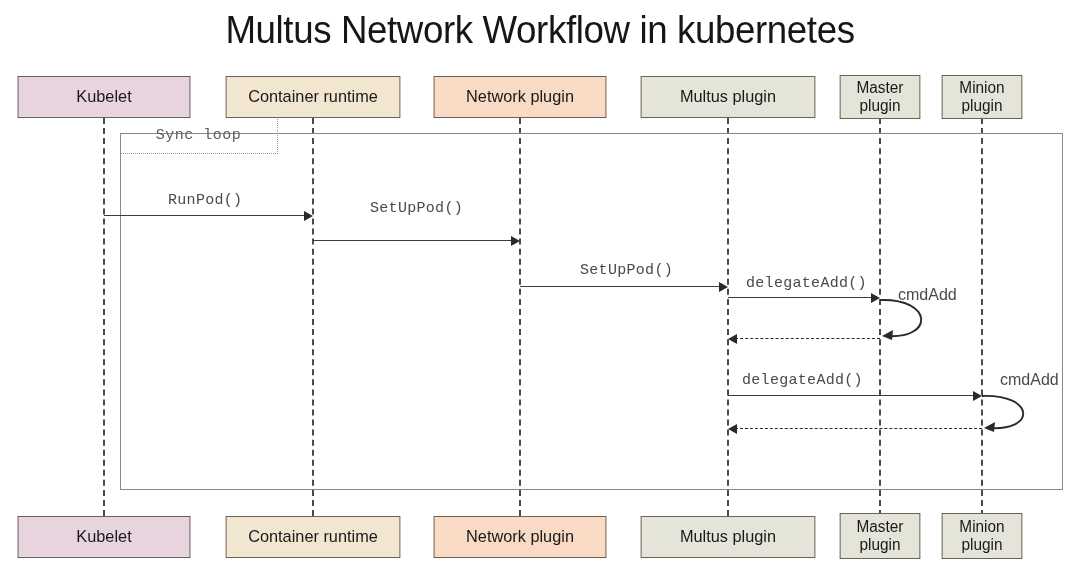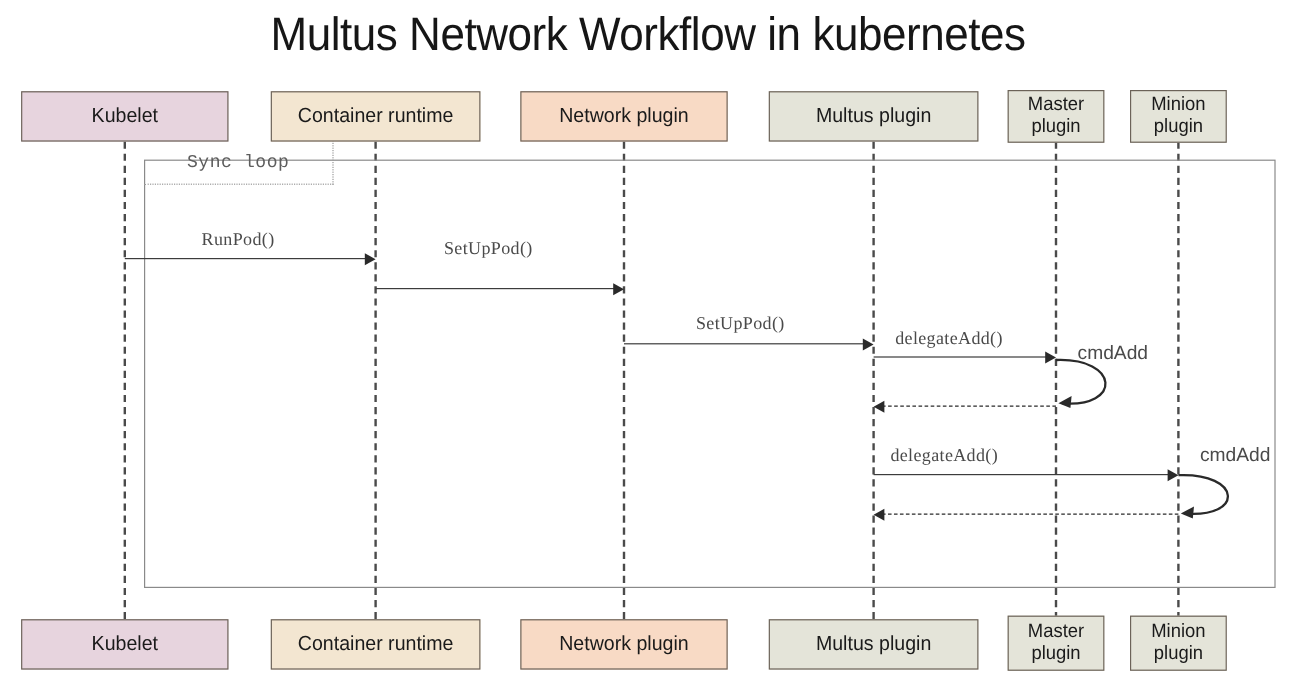--- a/index.html
+++ b/index.html
@@ -61,21 +61,21 @@
   }
   .arrowhead{
     position:absolute;width:0;height:0;
     border-top:5px solid transparent;
     border-bottom:5px solid transparent;
   }
   .arrowhead.right{border-left:9px solid #2a2a2a;}
   .arrowhead.left{border-right:9px solid #2a2a2a;}
   .msg-label{
     position:absolute;
-    font-family:Liberation Serif, serif;
+    font-family:Liberation Mono, monospace;
     font-size:15px;color:#4a4a4a;letter-spacing:0.3px;
     white-space:nowrap;
   }
   .self-label{
     position:absolute;
     font-family:"Liberation Sans",sans-serif;
     font-size:16px;color:#4a4a4a;white-space:nowrap;
   }
   .selfloop{position:absolute;}
 </style>

